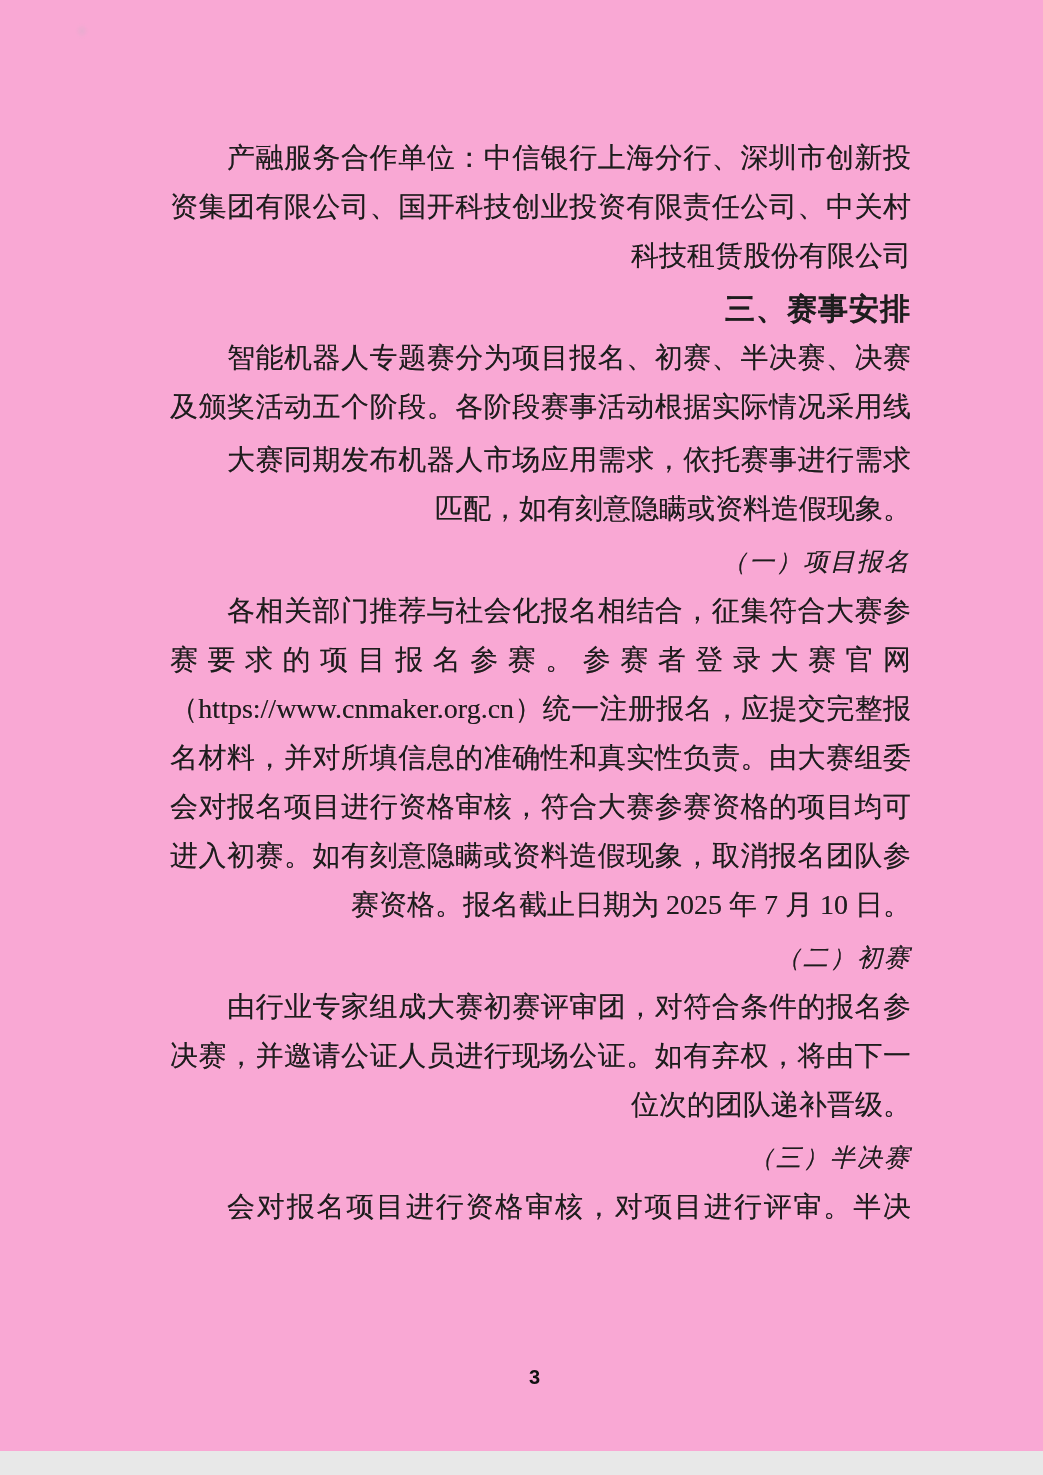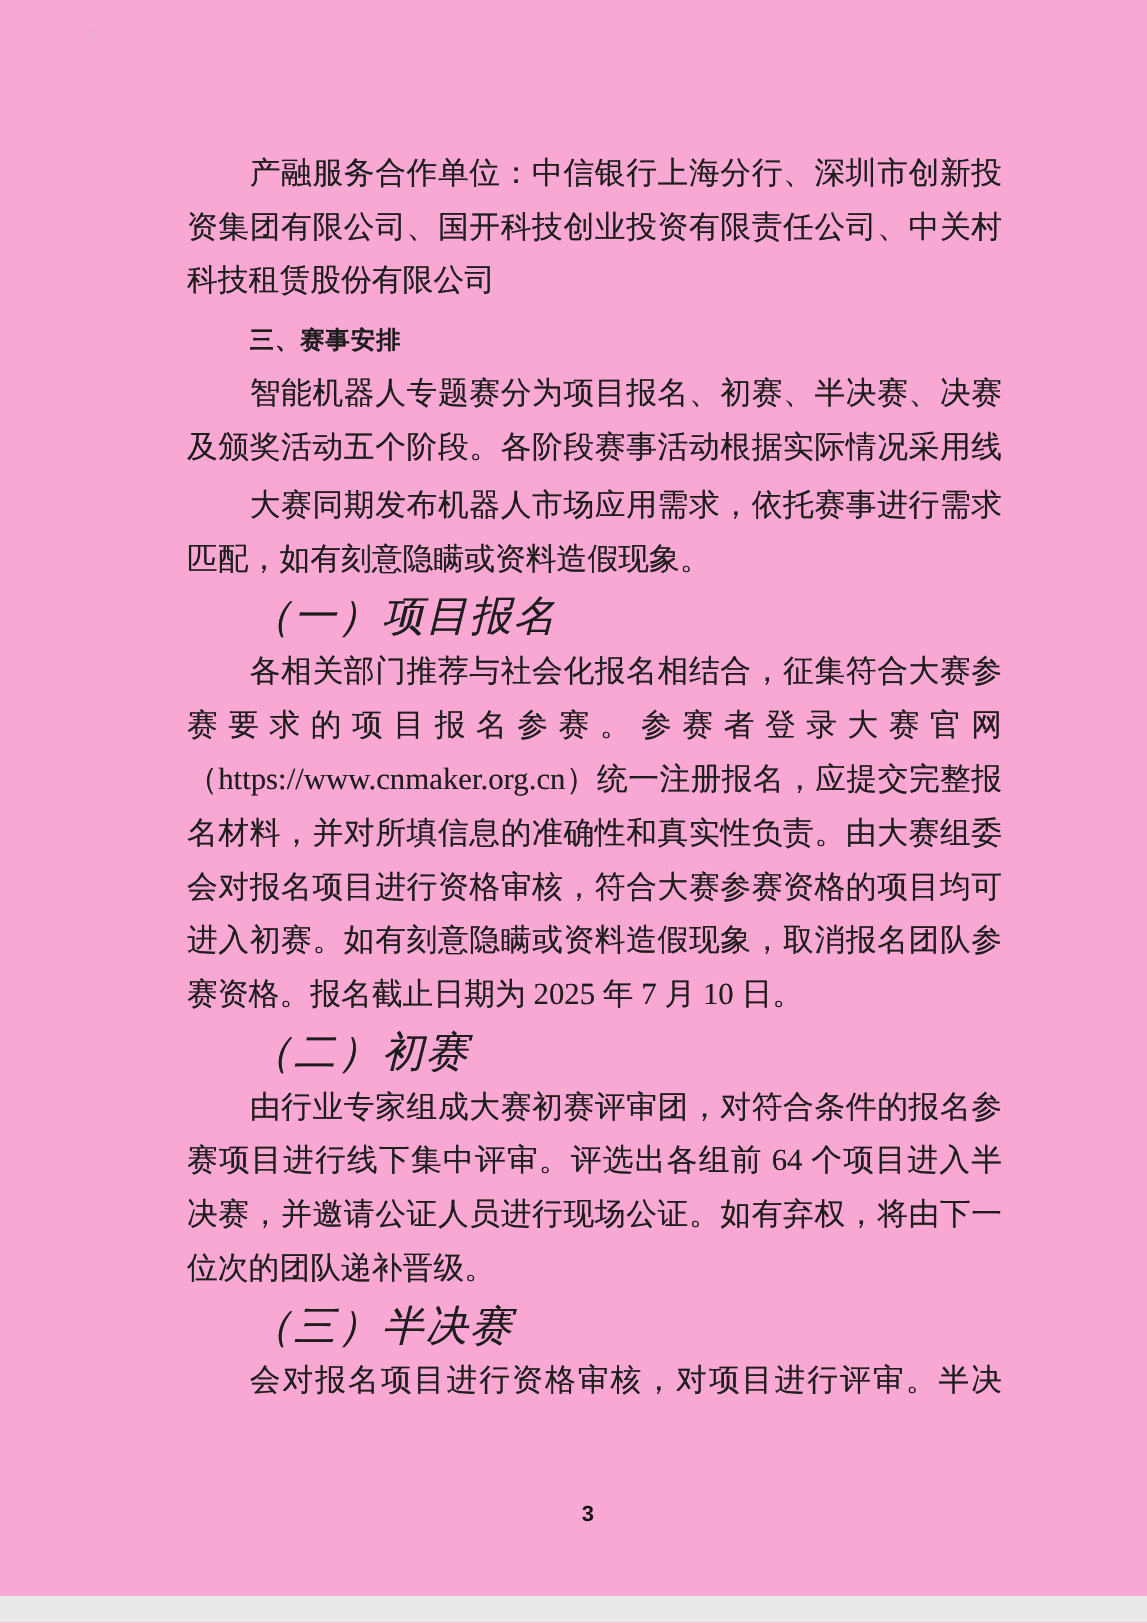--- a/index.html
+++ b/index.html
@@ -24,41 +24,42 @@
     position:absolute;
     left:170px; top:133px;
     width:741px;
   }
   .ln {
     font-size:28px;
     line-height:49px;
     height:49px;
     text-shadow:0 0 .5px rgba(0,0,0,.45);
     white-space:normal;
+    text-align:right;
   }
   
   .j {
     text-align:justify;
     text-align-last:justify;
   }
   
   .ind { text-indent:57px; }
   
   .sp { margin-top:4px; }
   
   .hei {
     font-family:"Liberation Sans","DejaVu Sans",sans-serif;
     font-weight:700;
-    font-size:22px;
+    font-size:30px;
     letter-spacing:1px;
   }
   
   .kai {
     font-style:italic;
-    font-size:38px;
+    font-size:25px;
     letter-spacing:2px;
   }
   .pagenum {
     position:absolute;
     left:0; right:0;
     top:1366px;
     text-align:center;
     font-family:"Liberation Sans","DejaVu Sans",sans-serif;
     font-weight:700;
     font-size:20px;
@@ -84,21 +85,20 @@
     <div class="ln ind kai sp">（一）项目报名</div>
     <div class="ln ind j">各相关部门推荐与社会化报名相结合，征集符合大赛参</div>
     <div class="ln j">赛要求的项目报名参赛。参赛者登录大赛官网</div>
     <div class="ln j">（https://www.cnmaker.org.cn）统一注册报名，应提交完整报</div>
     <div class="ln j">名材料，并对所填信息的准确性和真实性负责。由大赛组委</div>
     <div class="ln j">会对报名项目进行资格审核，符合大赛参赛资格的项目均可</div>
     <div class="ln j">进入初赛。如有刻意隐瞒或资料造假现象，取消报名团队参</div>
     <div class="ln">赛资格。报名截止日期为 2025 年 7 月 10 日。</div>
     <div class="ln ind kai sp">（二）初赛</div>
     <div class="ln ind j">由行业专家组成大赛初赛评审团，对符合条件的报名参</div>
-    <div class="ln j">赛项目进行线下集中评审。评选出各组前 64 个项目进入半</div>
     <div class="ln j">决赛，并邀请公证人员进行现场公证。如有弃权，将由下一</div>
     <div class="ln">位次的团队递补晋级。</div>
     <div class="ln ind kai sp">（三）半决赛</div>
     <div class="ln ind j">会对报名项目进行资格审核，对项目进行评审。半决</div>
   </div>
 
   <div class="pagenum">3</div>
 </div>
 
 </body></html>

